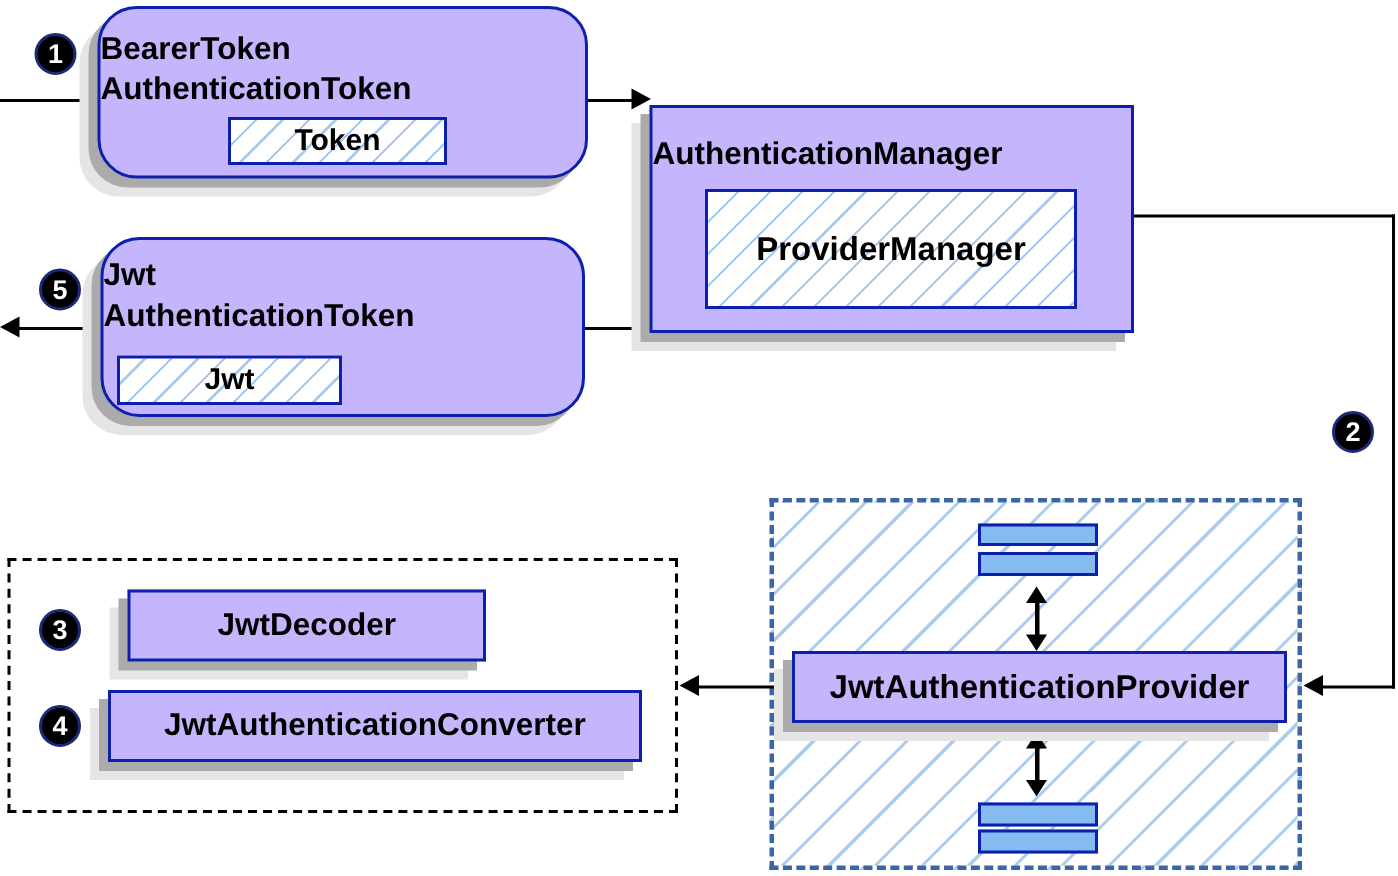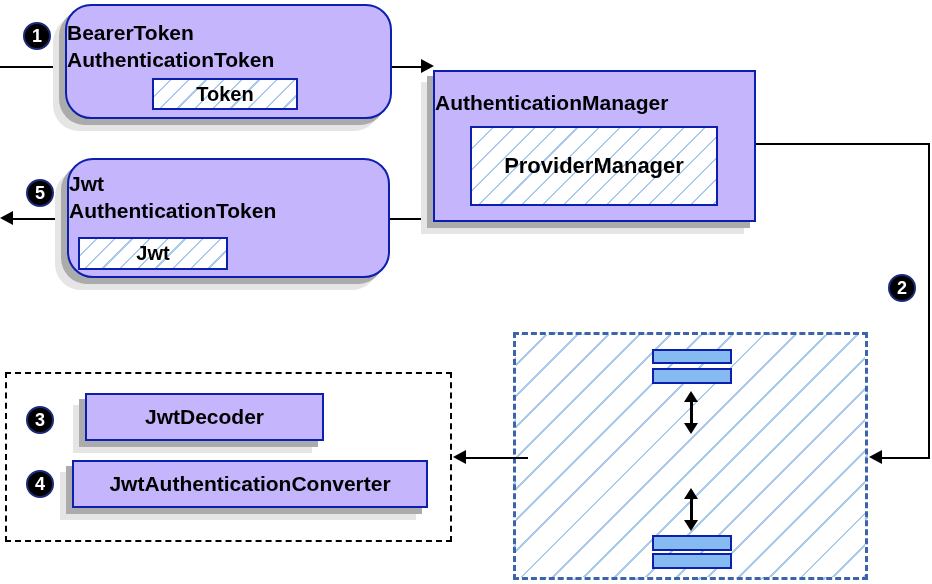--- a/index.html
+++ b/index.html
@@ -144,20 +144,23 @@
     <span class="titleline">Jwt</span>
     <span class="titleline">AuthenticationToken</span>
   </div>
   <div class="inner hatch-s flexc" style="left:78px; top:237px; width:150px; height:33px; font-size:20px;">
     <span>Jwt</span>
   </div>
 
   <div class="grouplabel" style="left:555px; top:267px; width:270px;">
   </div>
 
+  <div class="node shadow flexc" style="left:528px; top:434px; width:330px; height:48px; font-size:22px;">
+    <span>JwtAuthenticationProvider</span>
+  </div>
 
   <div class="node shadow flexc" style="left:73px; top:393px; width:239px; height:48px; font-size:21px;margin-left:12px;">
     <span>JwtDecoder</span>
   </div>
   <div class="node shadow flexc" style="left:72px; top:460px; width:356px; height:48px; font-size:21px;">
     <span>JwtAuthenticationConverter</span>
   </div>
 
   <div class="badge" style="left:23px; top:22px;">
     <span>1</span>

